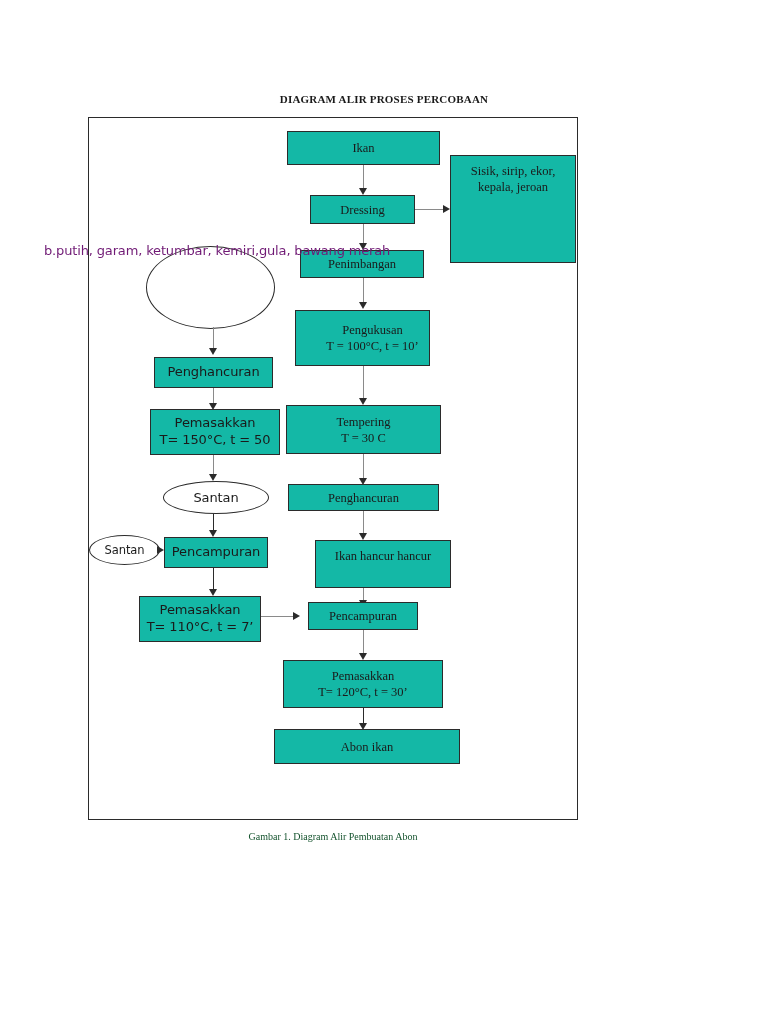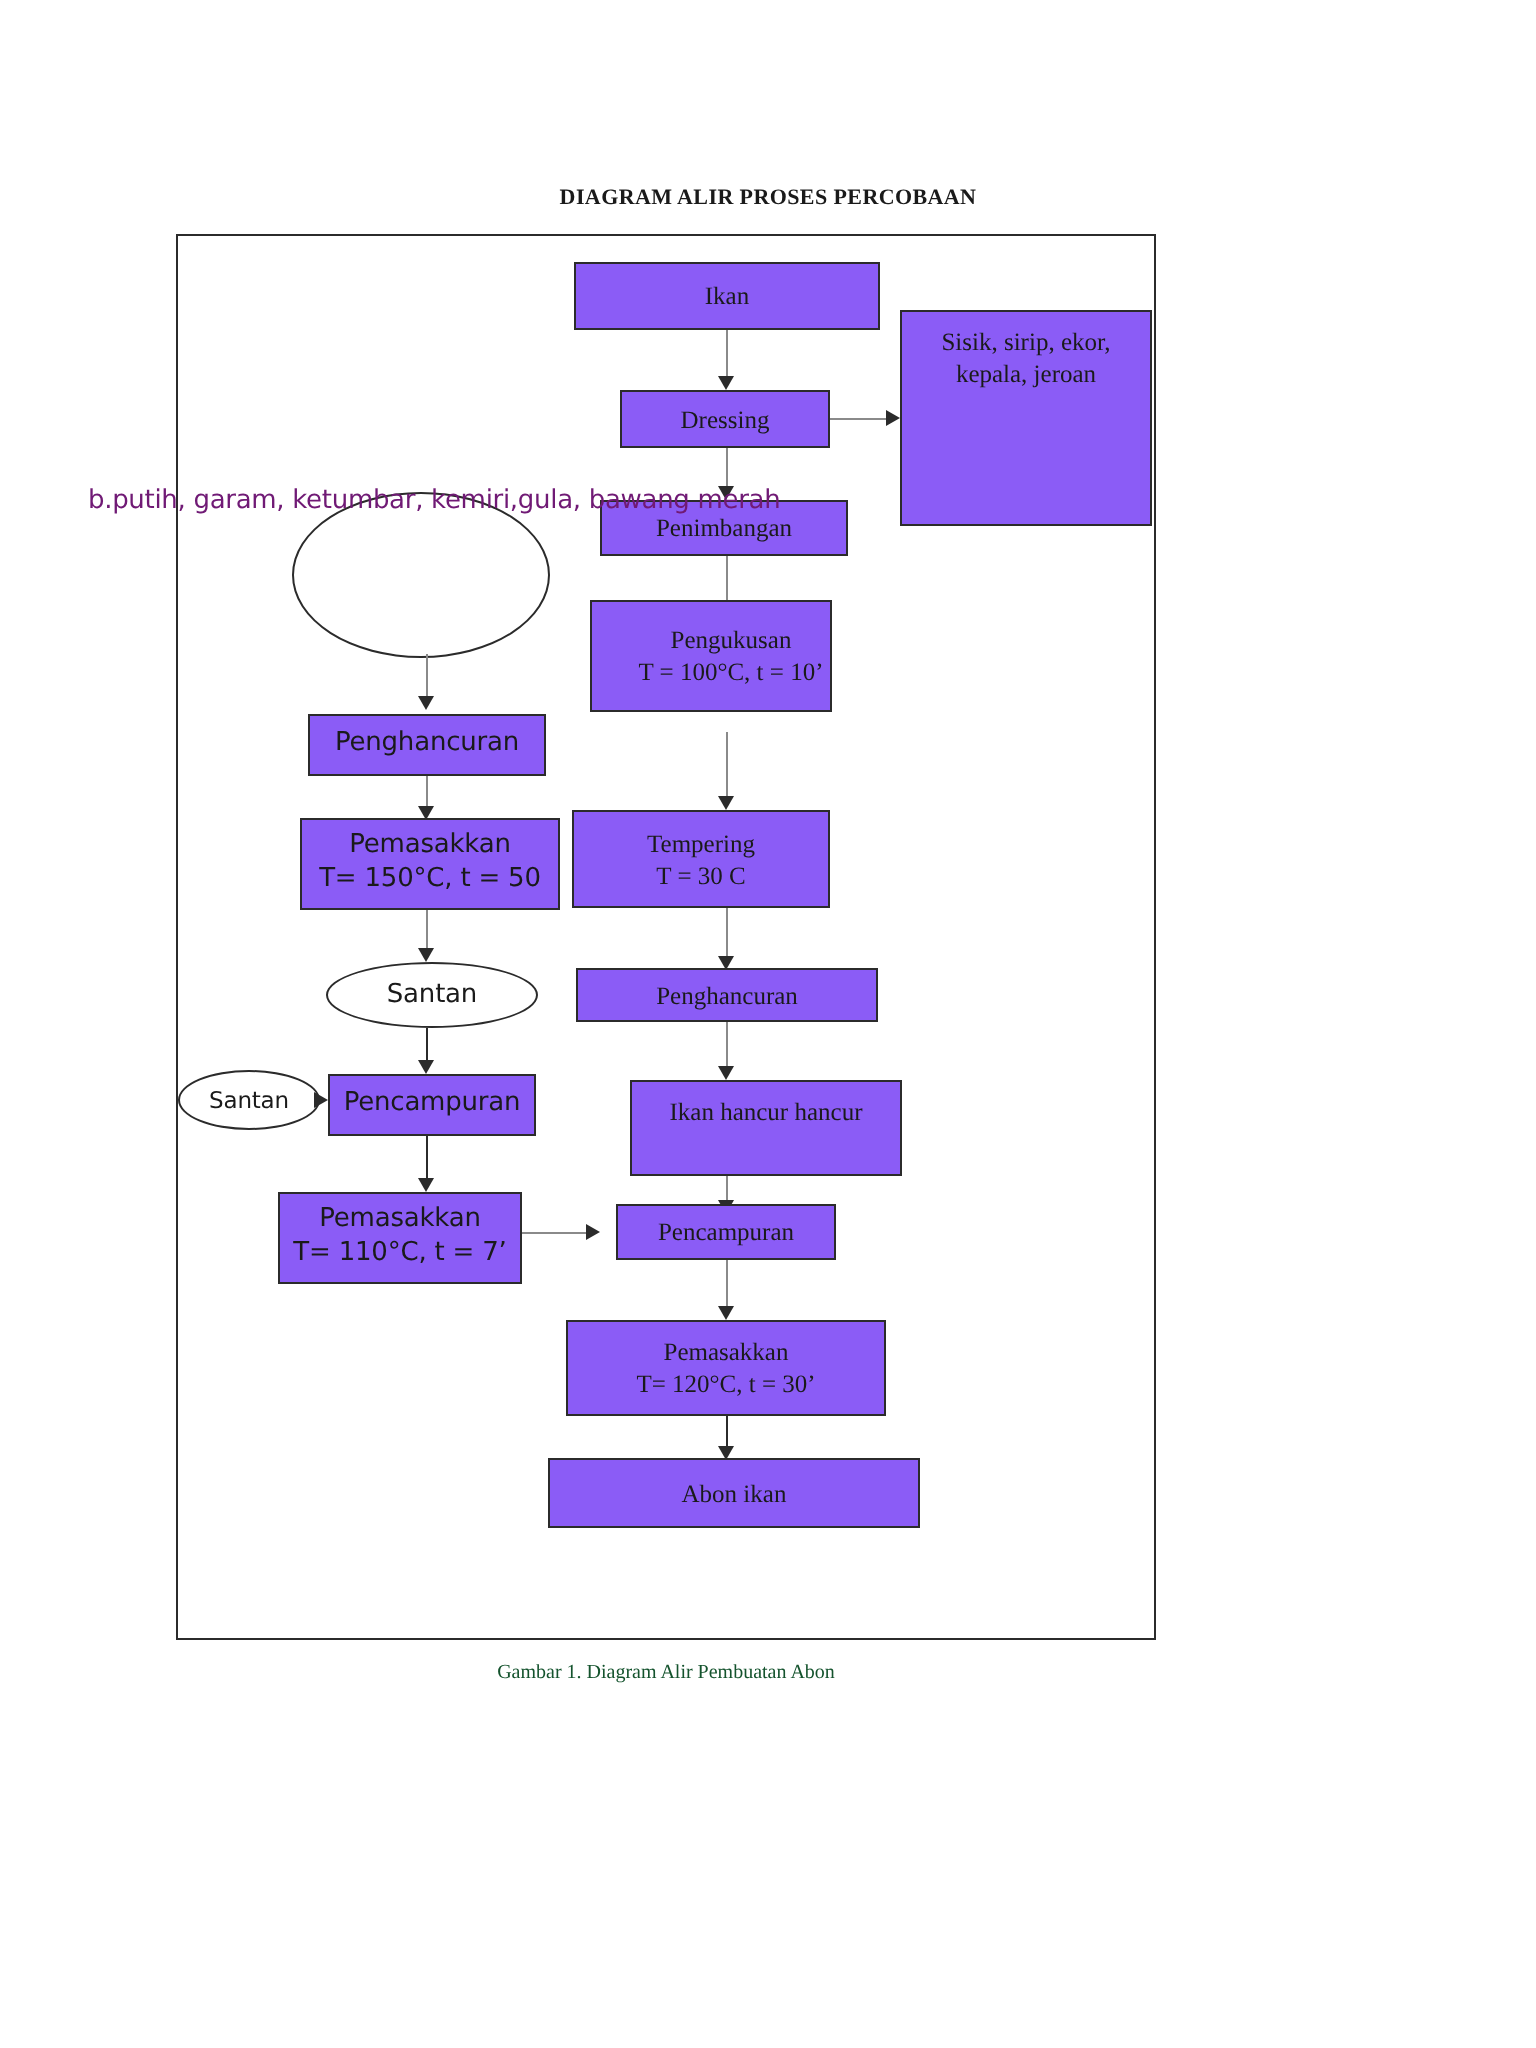--- a/index.html
+++ b/index.html
@@ -51,21 +51,21 @@
     font-family: Liberation Serif, serif;
     font-size: 10px;
     color: #14532d;
   }
 
   
   .node {
     position: absolute;
     box-sizing: border-box;
     border: 1.2px solid #2b2b2b;
-    background: #8b5cf6;
+    background: #14b8a6;
     display: flex;
     flex-direction: column;
     align-items: center;
     justify-content: center;
     text-align: center;
     line-height: 1.28;
     white-space: nowrap;
   }
   .node .ln { display: block; }
 
@@ -162,29 +162,29 @@
 <div class="vline" style="left:363px; top:224px; height:20px;"></div>
 <div class="arrow-down" style="left:358.5px; top:243px;"></div>
 
 <div class="node serif" style="left:300px; top:250px; width:124px; height:28px;">
   <span class="ln">Penimbangan</span>
 </div>
 
 <div class="vline" style="left:363px; top:278px; height:25px;"></div>
 <div class="arrow-down" style="left:358.5px; top:302px;"></div>
 
-<div class="node serif" style="left:295px; top:300px; width:121px; height:56px;padding-left:20px;">
+<div class="node serif" style="left:295px; top:310px; width:135px; height:56px;padding-left:20px;">
   <span class="ln">Pengukusan</span>
   <span class="ln">T = 100°C, t = 10’</span>
 </div>
 
 <div class="vline" style="left:363px; top:366px; height:33px;"></div>
 <div class="arrow-down" style="left:358.5px; top:398px;"></div>
 
-<div class="node serif" style="left:286px; top:405px; width:129px; height:49px;">
+<div class="node serif" style="left:286px; top:405px; width:155px; height:49px;">
   <span class="ln">Tempering</span>
   <span class="ln">T = 30 C</span>
 </div>
 
 <div class="vline" style="left:363px; top:454px; height:25px;"></div>
 <div class="arrow-down" style="left:358.5px; top:478px;"></div>
 
 <div class="node serif" style="left:288px; top:484px; width:151px; height:27px;">
   <span class="ln">Penghancuran</span>
 </div>

